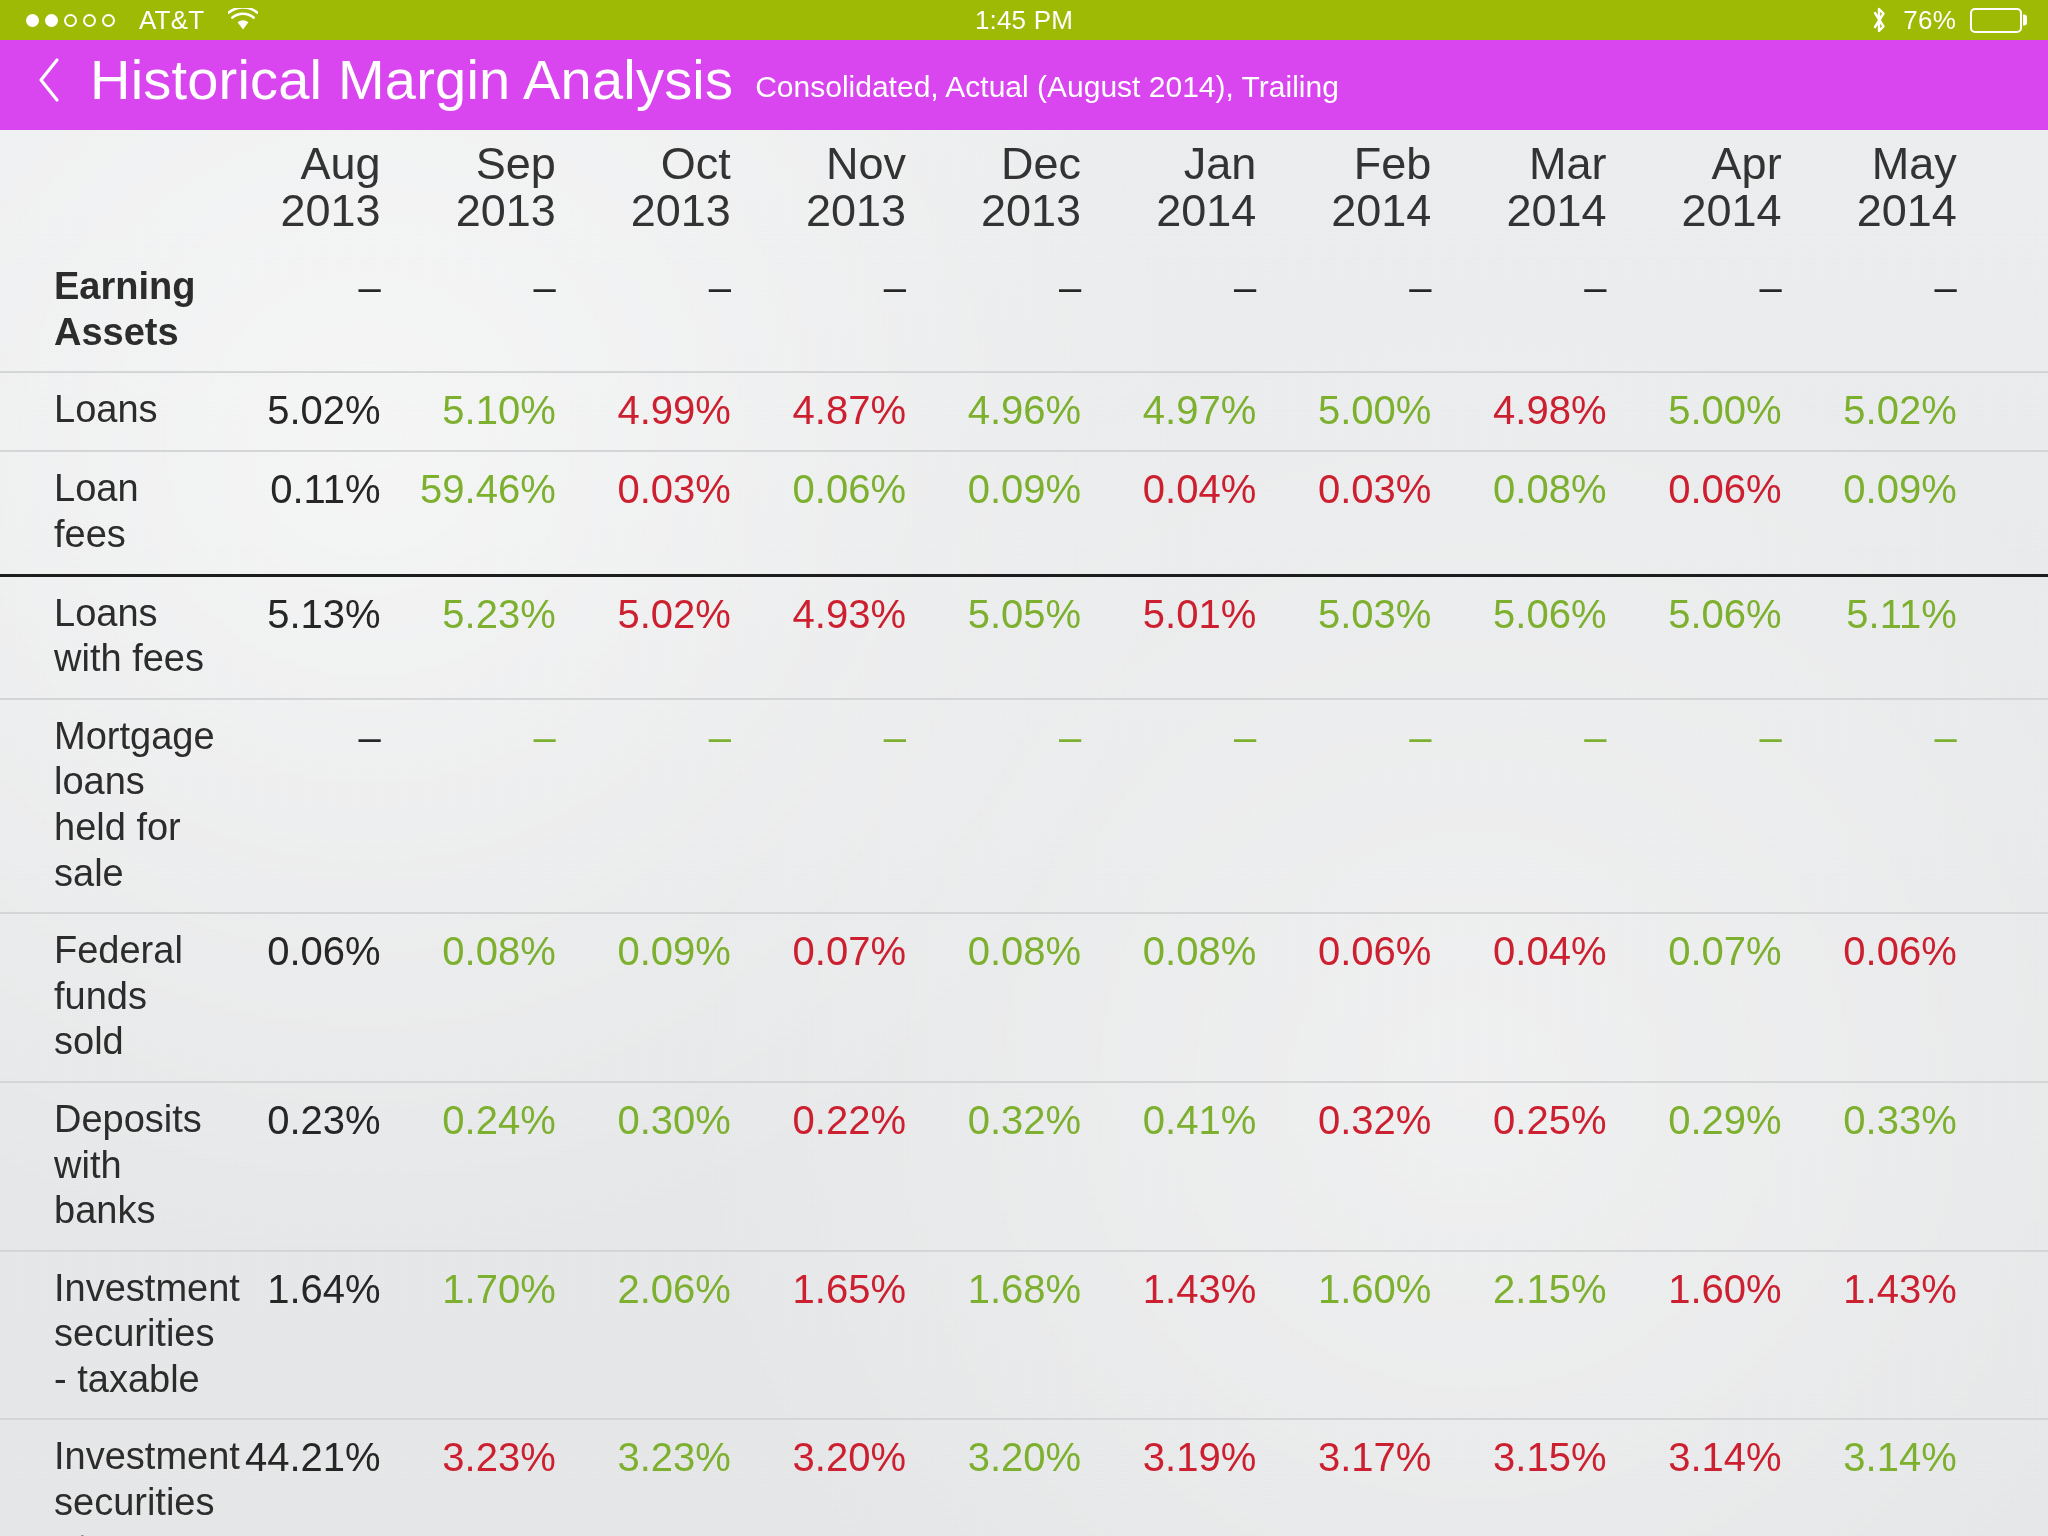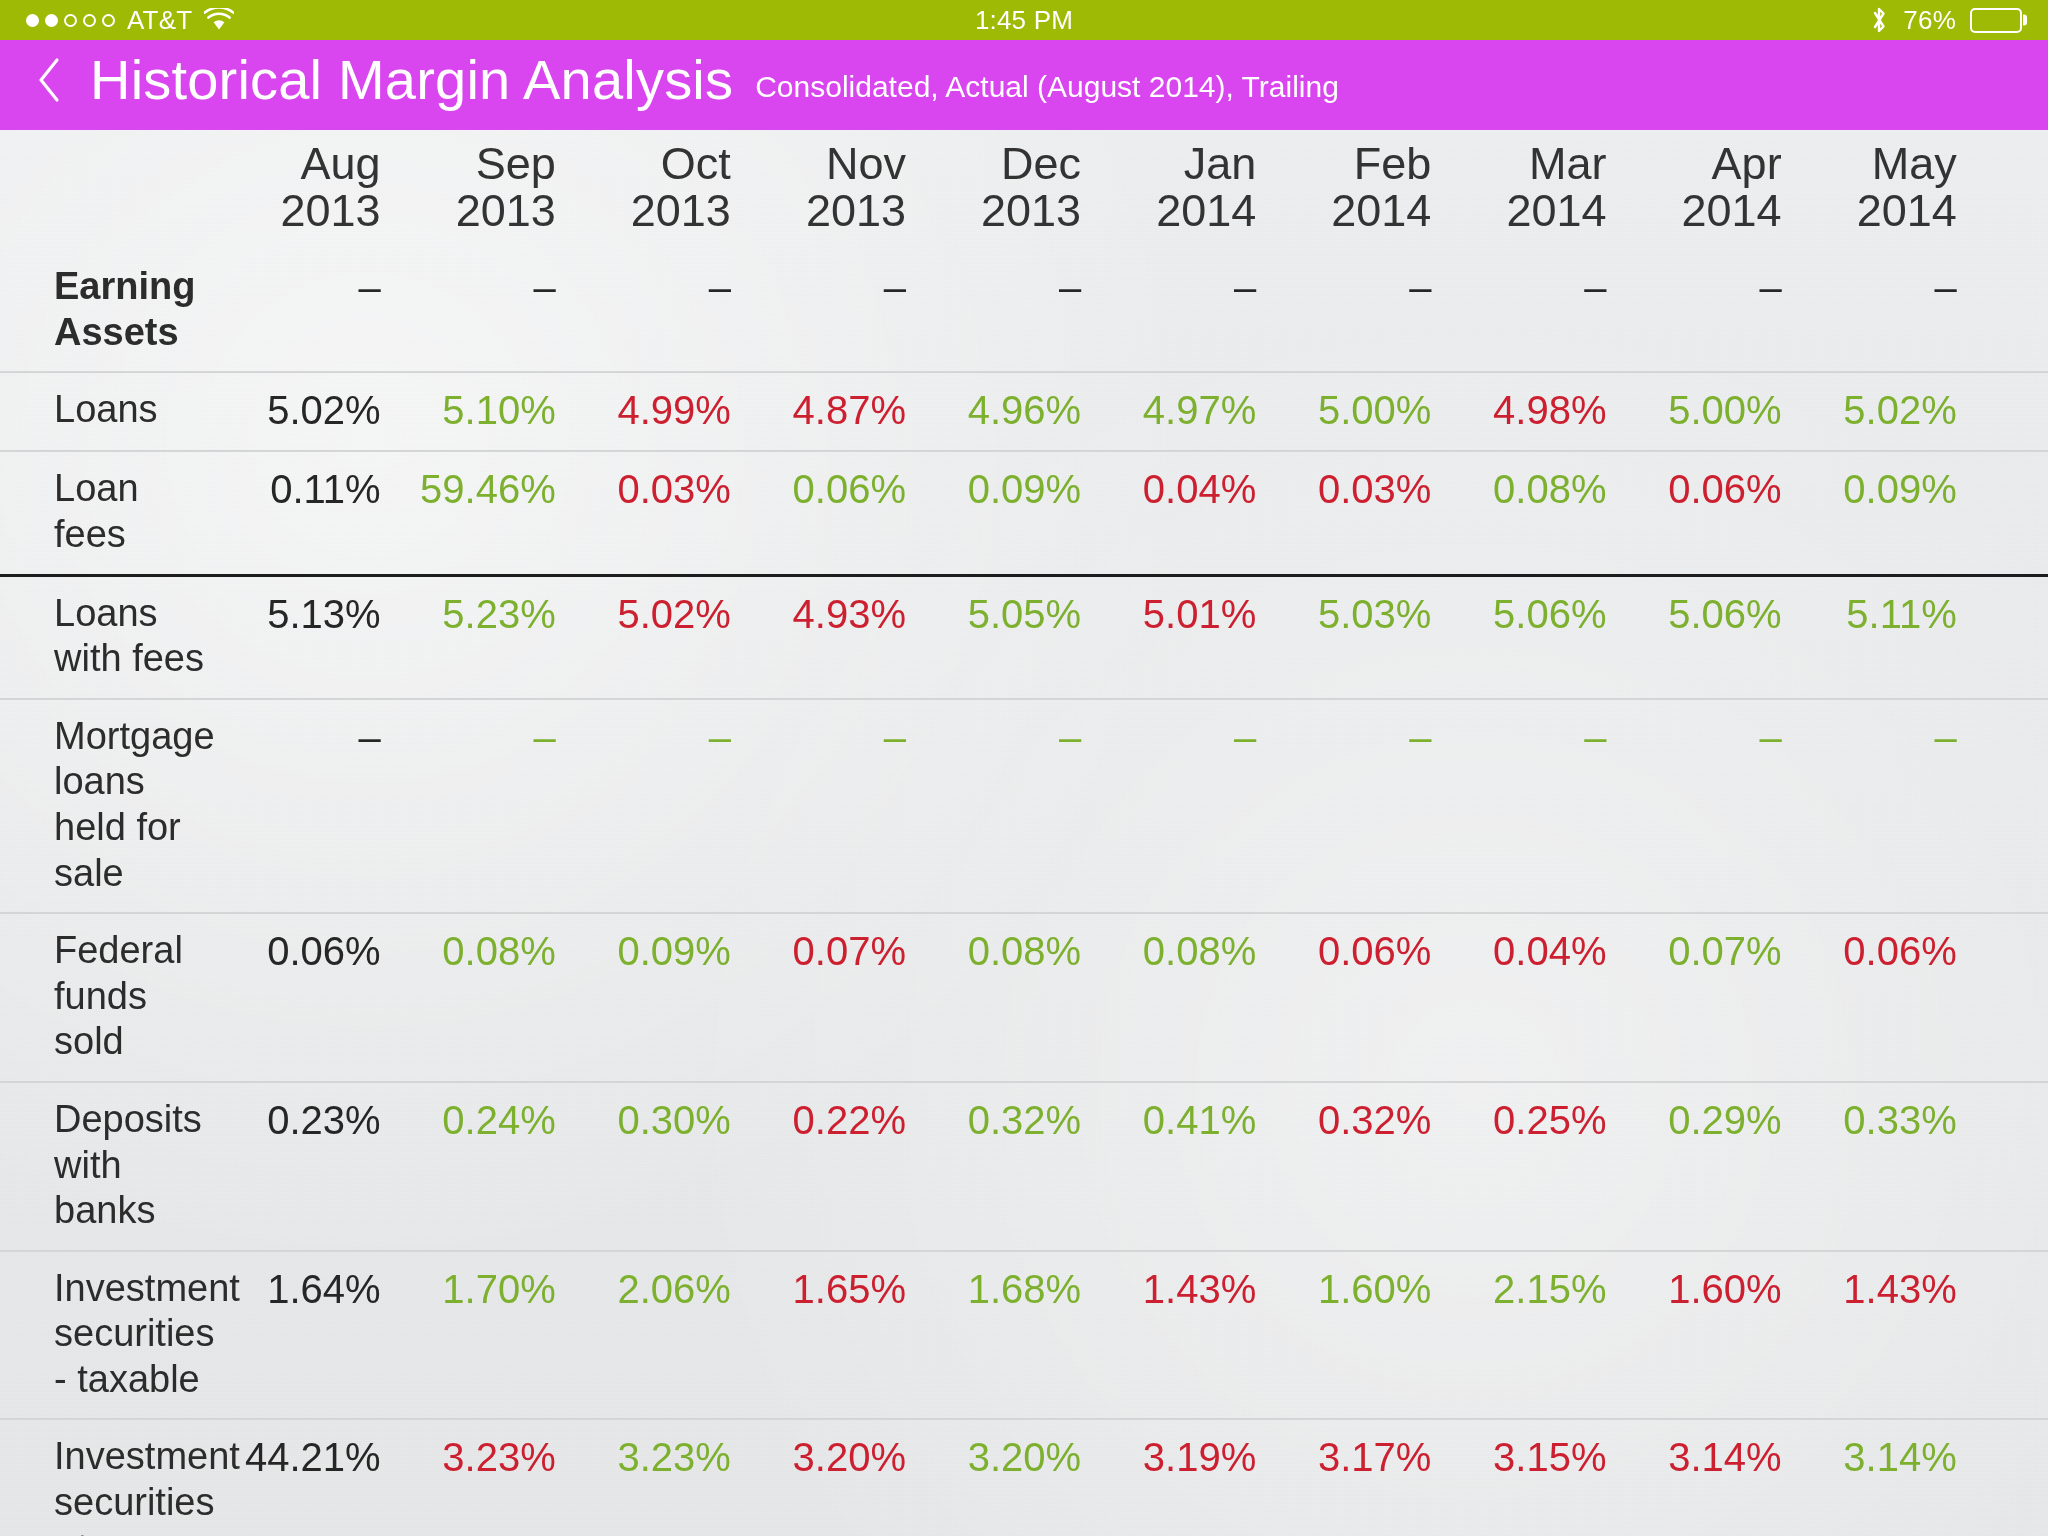--- a/index.html
+++ b/index.html
@@ -25,21 +25,21 @@
     position: relative;
     height: 40px;
     background: #9fba05;
     display: flex;
     align-items: center;
     padding: 0 26px;
     color: #ffffff;
     font-size: 26px;
     letter-spacing: 0.2px;
   }
-  .sb-left { display: flex; align-items: center; gap: 12px; flex: 0 0 auto; }
+  .sb-left { display: flex; align-items: center; gap: 24px; flex: 0 0 auto; }
   .sb-center {
     position: absolute;
     left: 0; right: 0;
     text-align: center;
     font-size: 26px;
     pointer-events: none;
   }
   .sb-right {
     margin-left: auto;
     display: flex;

